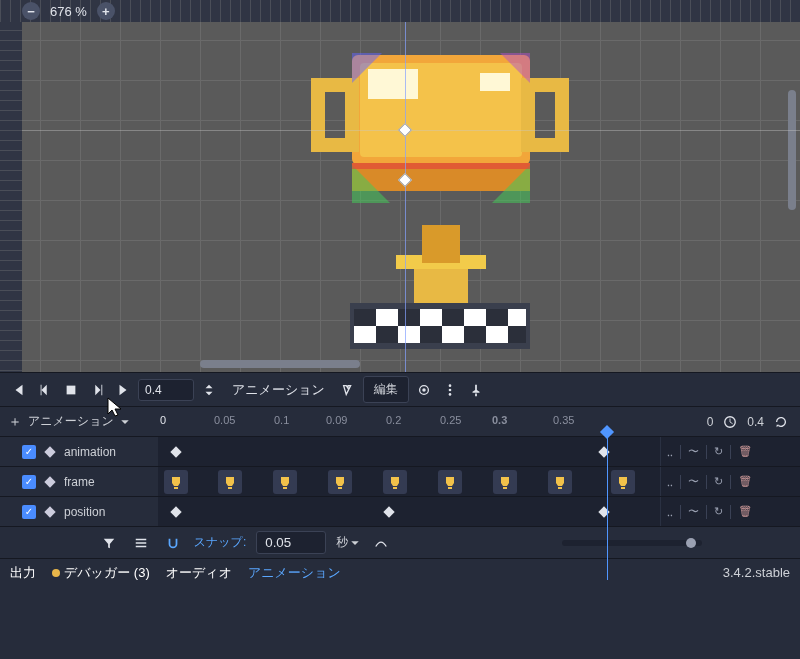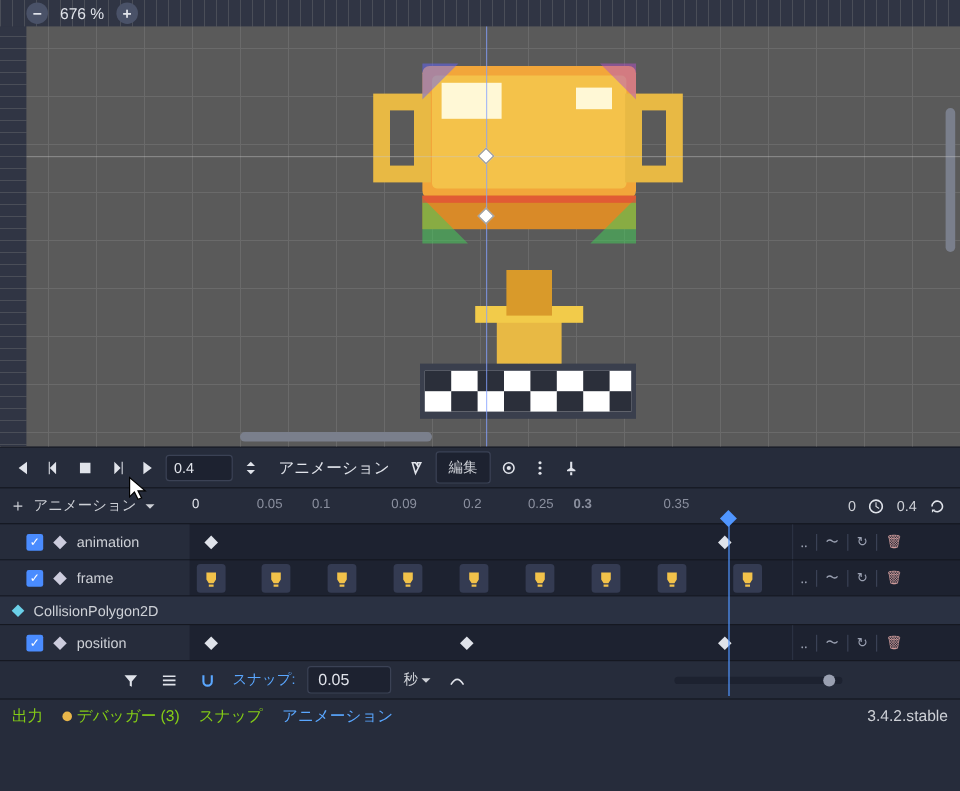--- a/index.html
+++ b/index.html
@@ -65,21 +65,21 @@
   
   .thumb { position:absolute; width:24px; height:24px; background:#343b52; border-radius:3px; display:flex; align-items:center; justify-content:center;}
 
   
   .snap-row { height:32px; background:#262c3b; display:flex; align-items:center; gap:10px; padding:0 10px; justify-content:center; border-top:1px solid #151821;}
   .snap-label { color:#5aa7ff; font-size:12px;}
   .snap-input { background:#1d2230; border:1px solid #3b4255; color:#e0e3ea; padding:3px 8px; border-radius:3px; width:70px;}
 
   
   .bottom-bar { height:28px; background:#262c3b; display:flex; align-items:center; gap:16px; padding:0 10px; border-top:1px solid #151821; font-size:13px;}
-  .tab { color:#84cc16; cursor:pointer;}
+  .tab { color:#ffffff; cursor:pointer;}
   .tab.active { color:#5aa7ff;}
   .dot { width:8px; height:8px; border-radius:50%; background:#e8b64a; display:inline-block; margin-right:4px;}
   .spacer { flex:1;}
 
   
   svg { fill: currentColor; }
 </style>
 </head>
 <body>
 
@@ -205,25 +205,25 @@
   <div class="left">
     <span style="font-size:14px;">＋</span>
     <span>アニメーション</span>
     <svg width="10" height="10" viewBox="0 0 16 16">
         <path d="M2 5 8 11 14 5z"></path>
       </svg>
   </div>
   <div class="timeline-ruler">
     <span class="time-tick first" style="left:2px;">0</span>
     <span class="time-tick" style="left:56px;">0.05</span>
-    <span class="time-tick" style="left:102px;">0.1</span>
+    <span class="time-tick" style="left:116px;">0.1</span>
     <span class="time-tick" style="left:168px;">0.09</span>
     <span class="time-tick" style="left:228px;">0.2</span>
     <span class="time-tick" style="left:282px;">0.25</span>
-    <span class="time-tick" style="left:320px;font-weight:bold;">0.3</span>
+    <span class="time-tick" style="left:334px;font-weight:bold;">0.3</span>
     <span class="time-tick" style="left:395px;">0.35</span>
   </div>
   <div class="right">
     <span>0</span>
     <div class="ico-btn">
         <svg viewBox="0 0 16 16">
           <circle cx="8" cy="8" r="6" fill="none" stroke="currentColor" stroke-width="1.5"></circle>
           <path d="M8 4v4l3 2" stroke="currentColor" fill="none"></path>
         </svg>
       </div>
@@ -319,26 +319,20 @@
       <span>‥</span>
         <span class="sep"></span>
       <span>〜</span>
         <span class="sep"></span>
       <span>↻</span>
         <span class="sep"></span>
       <span style="color:#c99;">🗑</span>
     </div>
   </div>
 
-  <div class="track-group">
-    <svg width="14" height="14" viewBox="0 0 16 16">
-        <path d="M2 8 8 2 14 8 8 14z" fill="#6bd0e8"></path>
-      </svg>
-    <span>CollisionPolygon2D</span>
-  </div>
 
   <div class="track-row">
     <div class="tname">
       <span class="chk">✓</span>
       <span class="diamond"></span>
       <span>position</span>
     </div>
     <div class="track-keys">
       <span class="key-diamond" style="left:14px;"></span>
       <span class="key-diamond" style="left:227px;"></span>
@@ -387,17 +381,17 @@
     </div>
   <div style="flex:0 0 150px;"></div>
   <div style="width:140px; height:6px; background:#1d2230; border-radius:3px;">
     <div style="width:10px; height:10px; background:#9aa0b1; border-radius:50%; position:relative; left:124px; top:-2px;"></div>
   </div>
 </div>
 
 <div class="bottom-bar">
   <span class="tab">出力</span>
   <span class="tab"><span class="dot"></span><span>デバッガー (3)</span></span>
-  <span class="tab">スナップ</span>
+  <span class="tab">オーディオ</span>
   <span class="tab active">アニメーション</span>
   <span class="spacer"></span>
   <span>3.4.2.stable</span>
 </div>
 
 </body></html>

